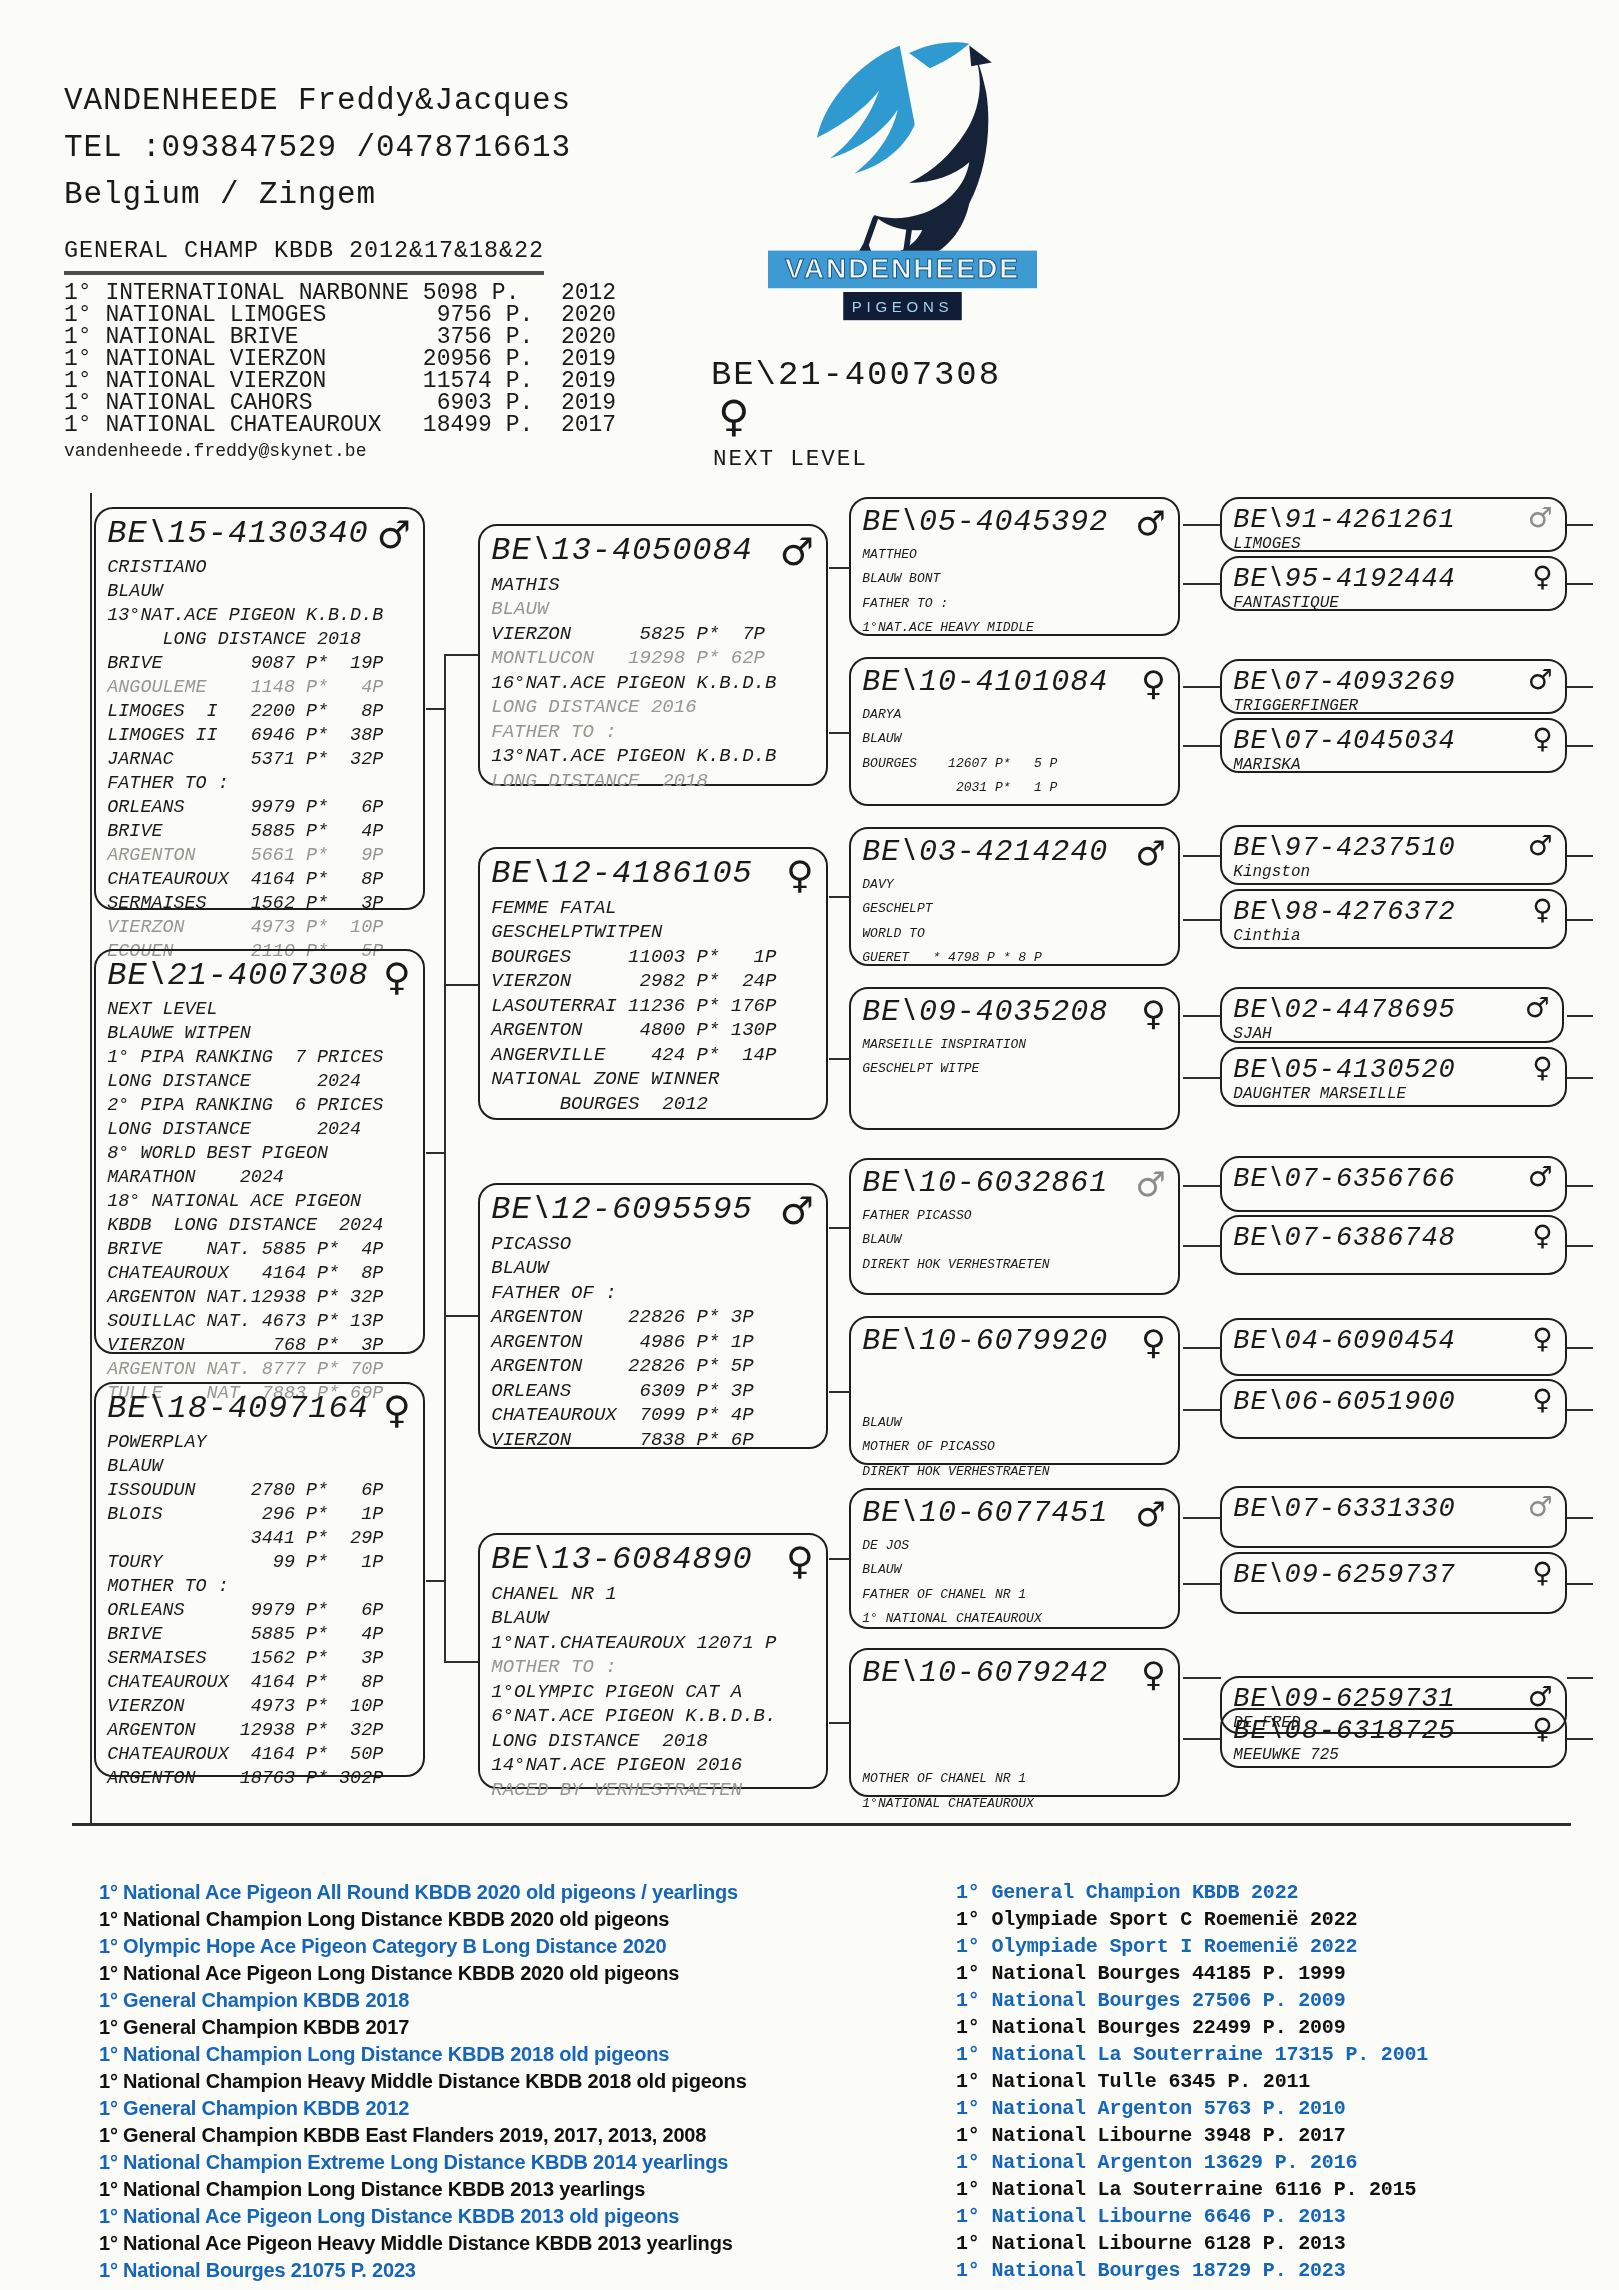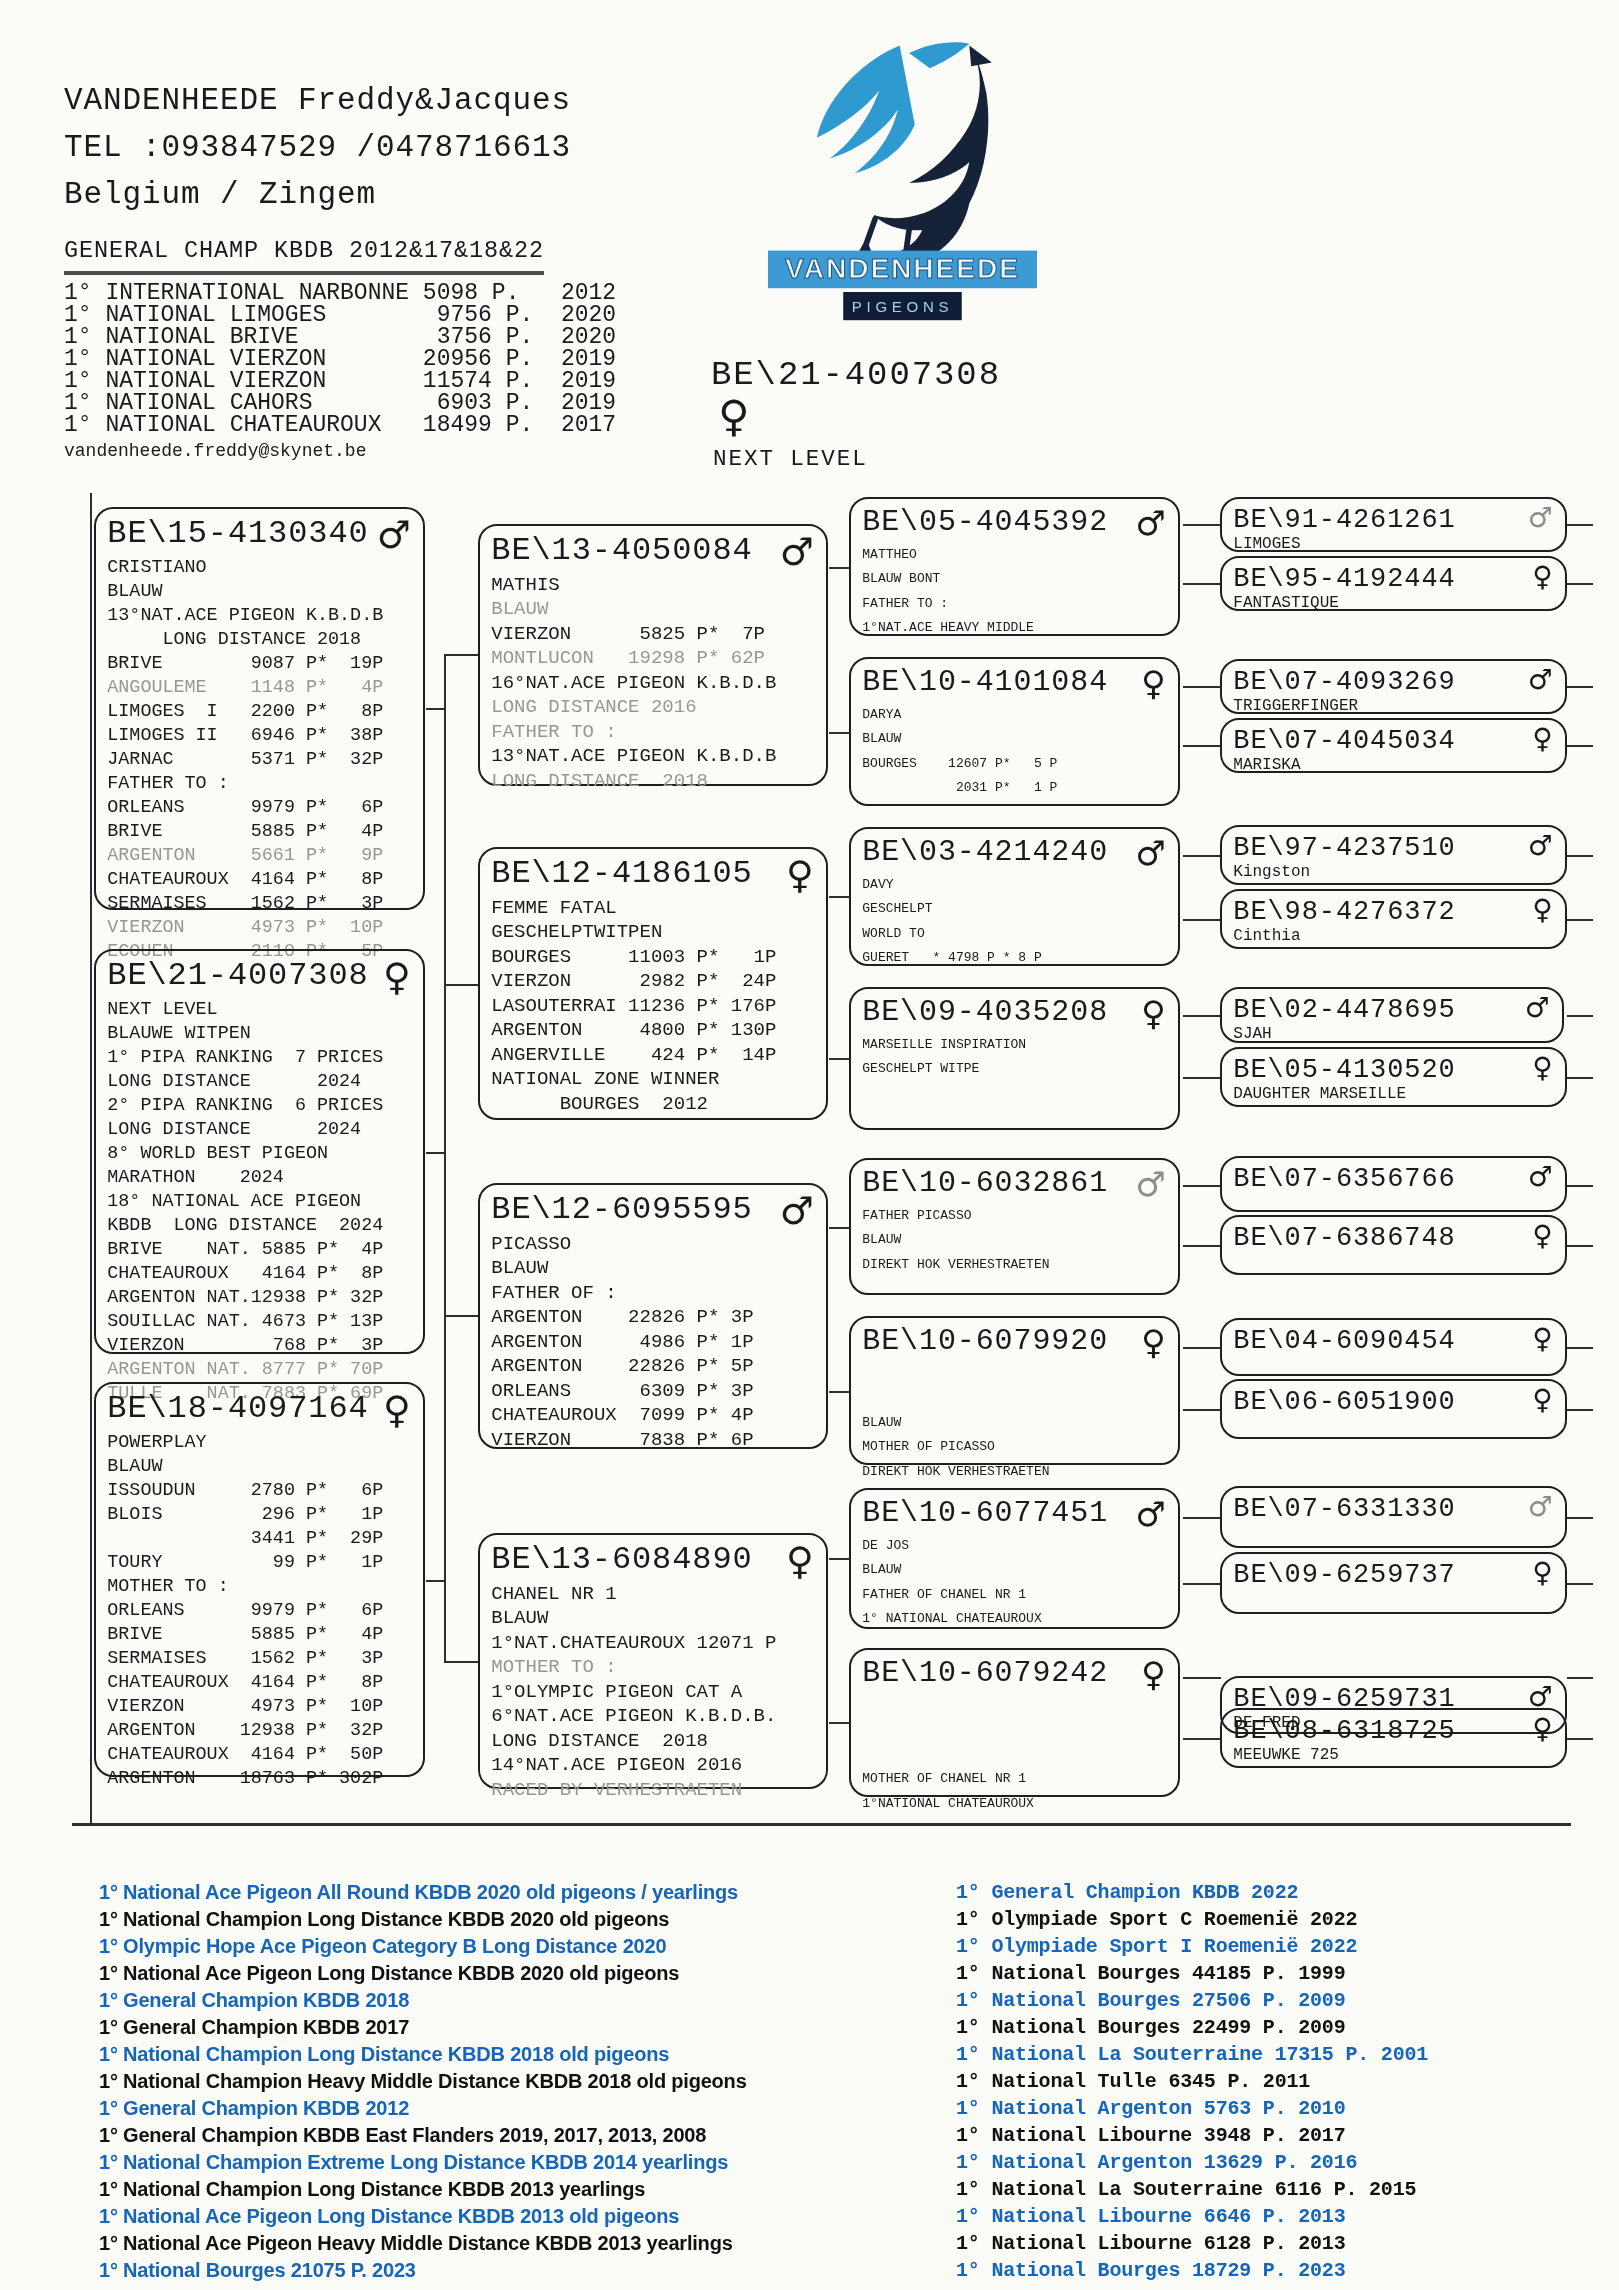--- a/index.html
+++ b/index.html
@@ -75,21 +75,21 @@
 
     <rect x="80" y="274" width="126" height="30" fill="#111d36"></rect>
     <text x="143" y="295" text-anchor="middle" font-family="Liberation Sans, sans-serif" font-size="16" letter-spacing="5" fill="#9fd4ee" id="logo-sub">PIGEONS</text>
   </svg>
 </div>
 
 <div class="abs" id="banner-ring">BE\21-4007308</div>
 <div class="abs" id="banner-sex">♀</div>
 <div class="abs" id="banner-name">NEXT LEVEL</div>
 
-<div class="abs" id="tree" style="left:0;top:0;width:1620px;height:2290px;">
+<div class="abs" id="tree" style="left:0;top:0;width:1620px;height:2290px;font-style:italic;">
     <div class="box c1" style="left: 94px; top: 507px; width: 331px; height: 403px; overflow: visible;">
       <div class="ringrow"><span>BE\15-4130340</span><span class="sexg">♂</span></div>
       <div class="ln">CRISTIANO</div>
       <div class="ln">BLAUW</div>
       <div class="ln">13°NAT.ACE PIGEON K.B.D.B</div>
       <div class="ln">     LONG DISTANCE 2018</div>
       <div class="ln">BRIVE        9087 P*  19P</div>
       <div class="ln fade">ANGOULEME    1148 P*   4P</div>
       <div class="ln">LIMOGES  I   2200 P*   8P</div>
       <div class="ln">LIMOGES II   6946 P*  38P</div>

